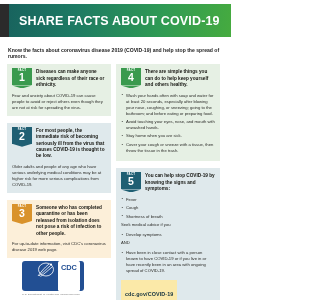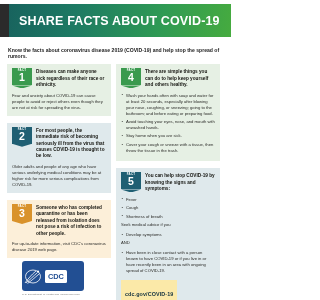--- a/index.html
+++ b/index.html
@@ -178,22 +178,21 @@
     position:absolute;
     left:22px;
     bottom:4px;
     width:95px;
   }
   .logo-box {
     width:62px; height:30px;
     background:#224f93;
     border-radius:3px;
     display:flex;
-    align-items:center;
-    padding:0 1px;
+    padding:0 14px;
     gap:2px;
   }
   .logo-bird { width:20px; height:17px; flex:0 0 20px; }
   .cdc-mark {
     background:#ffffff;
     color:#224f93;
     font-size:7.4px;
     font-weight:bold;
     padding:2px 3px;
     border-radius:1.5px;

